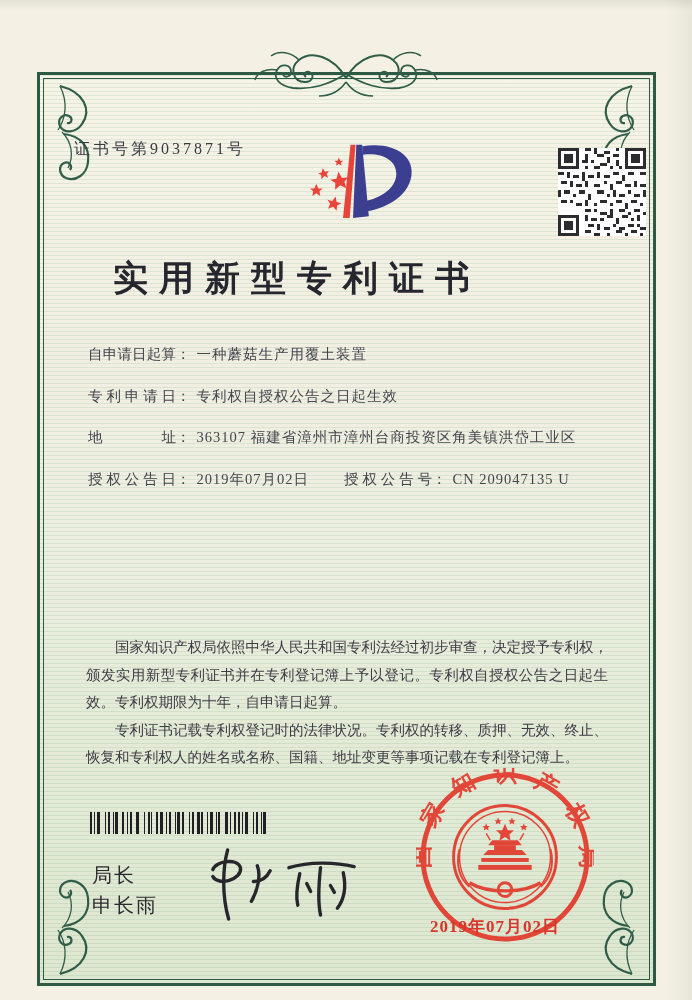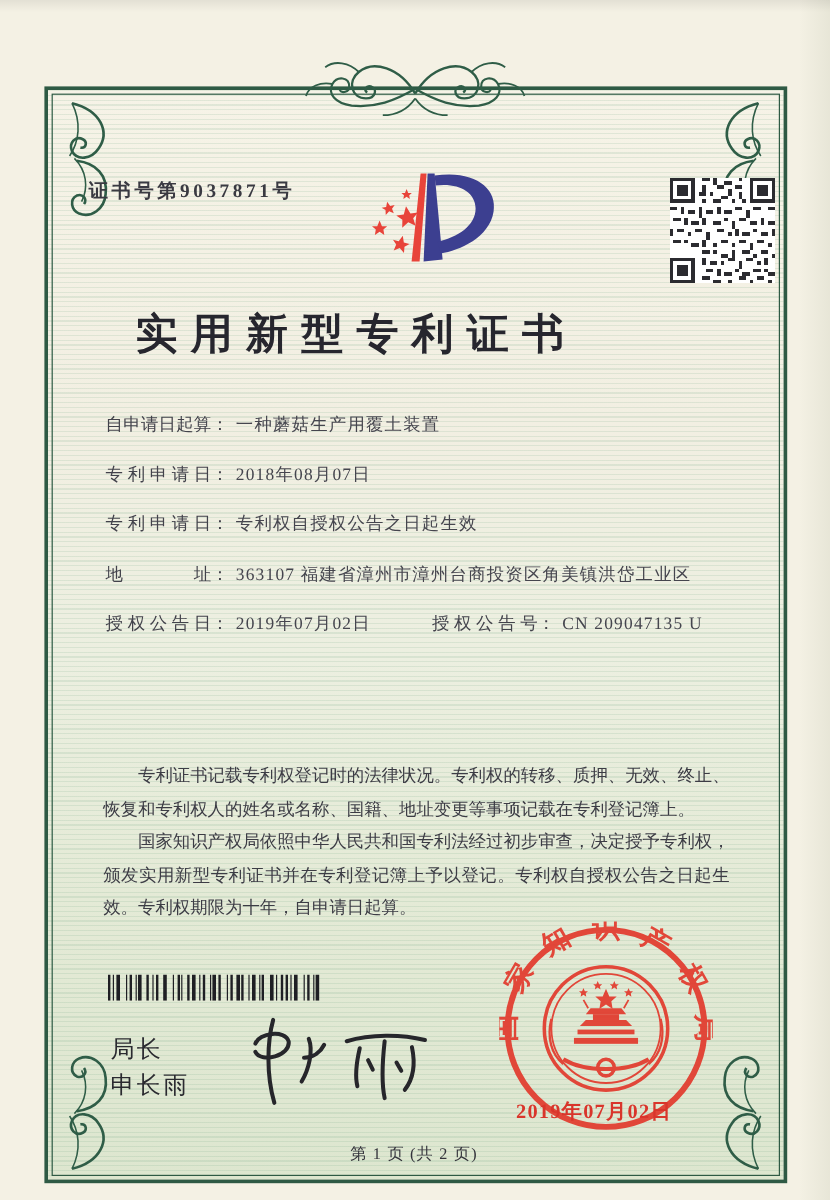--- a/index.html
+++ b/index.html
@@ -19,34 +19,34 @@
       repeating-linear-gradient(180deg, rgba(110,165,130,0.16) 0 1px, rgba(255,255,255,0) 1px 4px),
       linear-gradient(180deg,#f6f3e7 0%,#f2efe2 30%,#ecefe0 52%,#e4ead6 74%,#dde6cf 100%);
   }
   .frame-inner{
     position:absolute; left:3px; top:3px; right:3px; bottom:3px;
     border:1px solid #2e5a44; pointer-events:none;
   }
   .orn{ position:absolute; color:#2f5d47; }
   .cert-no{
     position:absolute; left:74px; top:139px; font-size:16px; letter-spacing:3px;
-    color:#3a3a42; font-weight:700;margin-top:10px;
+    color:#3a3a42; font-weight:400;
   }
   .logo{ position:absolute; left:288px; top:124px; }
   .qr{ position:absolute; left:557px; top:148px; }
   .title{
     position:absolute; left:37px; top:255px; width:520px; text-align:center;
     font-size:35px; font-weight:bold; letter-spacing:11px; color:#26262e;border-radius:23px;
   }
   .fields{ position:absolute; left:88px; top:344px; width:525px; font-size:14.5px; }
   .f-row{ position:relative; height:20px; line-height:20px; margin-bottom:21.5px; white-space:nowrap; }
   .f-label{ display:inline-block; width:88px; text-align:justify; text-align-last:justify; color:#42424b; vertical-align:top;}
   .f-colon{ display:inline-block; margin-right:6px; color:#42424b;}
   .f-value{ letter-spacing:1px; color:#45454e; }
-  .f-pair2{ position:absolute; left:272px; top:0; }
+  .f-pair2{ position:absolute; left:256px; top:0; }
   .body-text{
     position:absolute; left:86px; top:634px; width:522px;
     font-size:14.5px; line-height:27.5px; text-align:justify; color:#3c3c45;
   }
   .body-text p{ margin:0; text-indent:2em; }
   .barcode{ position:absolute; left:90px; top:812px; }
   .commissioner{ position:absolute; left:92px; top:860px; font-size:20px; letter-spacing:2px; color:#2a2a30; line-height:30px;}
   .signature{ position:absolute; left:198px; top:840px; }
   .seal{ position:absolute; left:416px; top:768px; opacity:0.93; }
   .seal-date{
@@ -225,39 +225,36 @@
     </g>
   </svg>
 
   <div class="title">实用新型专利证书</div>
 
   <div class="fields">
     <div class="f-row">
       <span class="f-label">自申请日起算</span><span class="f-colon">：</span><span class="f-value">一种蘑菇生产用覆土装置</span>
     </div>
     <div class="f-row">
-      <span class="f-label">专利申请日</span><span class="f-colon">：</span><span class="f-value">2018年08月07日</span>
-    </div>
-    <div class="f-row">
       <span class="f-label">专利申请日</span><span class="f-colon">：</span><span class="f-value">专利权自授权公告之日起生效</span>
     </div>
     <div class="f-row">
       <span class="f-label">地址</span><span class="f-colon">：</span><span class="f-value">363107 福建省漳州市漳州台商投资区角美镇洪岱工业区</span>
     </div>
     <div class="f-row">
       <span class="f-label">授权公告日</span><span class="f-colon">：</span><span class="f-value">2019年07月02日</span>
       <span class="f-pair2">
         <span class="f-label">授权公告号</span><span class="f-colon">：</span><span class="f-value">CN 209047135 U</span>
       </span>
     </div>
   </div>
 
   <div class="body-text">
+    <p>国家知识产权局依照中华人民共和国专利法经过初步审查，决定授予专利权，颁发实用新型专利证书并在专利登记簿上予以登记。专利权自授权公告之日起生效。专利权期限为十年，自申请日起算。</p>
     <p>专利证书记载专利权登记时的法律状况。专利权的转移、质押、无效、终止、恢复和专利权人的姓名或名称、国籍、地址变更等事项记载在专利登记簿上。</p>
-    <p>国家知识产权局依照中华人民共和国专利法经过初步审查，决定授予专利权，颁发实用新型专利证书并在专利登记簿上予以登记。专利权自授权公告之日起生效。专利权期限为十年，自申请日起算。</p>
   </div>
 
   <svg class="barcode" width="180" height="22" viewBox="0 0 180 22">
     <line x1="0" y1="11" x2="180" y2="11" stroke="#1f1f24" stroke-width="22" stroke-dasharray="2 2 1 2 3 5 1 2 2 3 1 1 3 4 2 3 1 2 2 4 3 5 1 3 2 1 1 4 2 2 3 3 1 2 2 4 1 1 3 2 2 5 1 2 2 3 3 1 2 4 1 2 3 3 1 1 2 5 3 2 1 3 2 2"></line>
   </svg>
 
   <div class="commissioner">
     <div>局长</div>
     <div>申长雨</div>
   </div>
@@ -296,15 +293,14 @@
       <rect x="-24" y="1" width="48" height="4" stroke="none"></rect>
       <rect x="-27" y="8" width="54" height="5" stroke="none"></rect>
       <path d="M-15,-17 L-19,-24 M15,-17 L19,-24" fill="none" stroke-width="1.5"></path>
       <path d="M-36,26 C-18,37 18,37 36,26" fill="none" stroke-width="3.5"></path>
       <circle cx="0" cy="33" r="7" fill="none" stroke-width="3"></circle>
       <path d="M-46,-8 C-50,8 -46,22 -36,30 M46,-8 C50,8 46,22 36,30" fill="none" stroke-width="2"></path>
     </g>
   </svg>
   <div class="seal-date">2019年07月02日</div>
 
-  <div class="footer">第 1 页 (共 2 页)</div>
 
 </div>
 
 </body></html>

